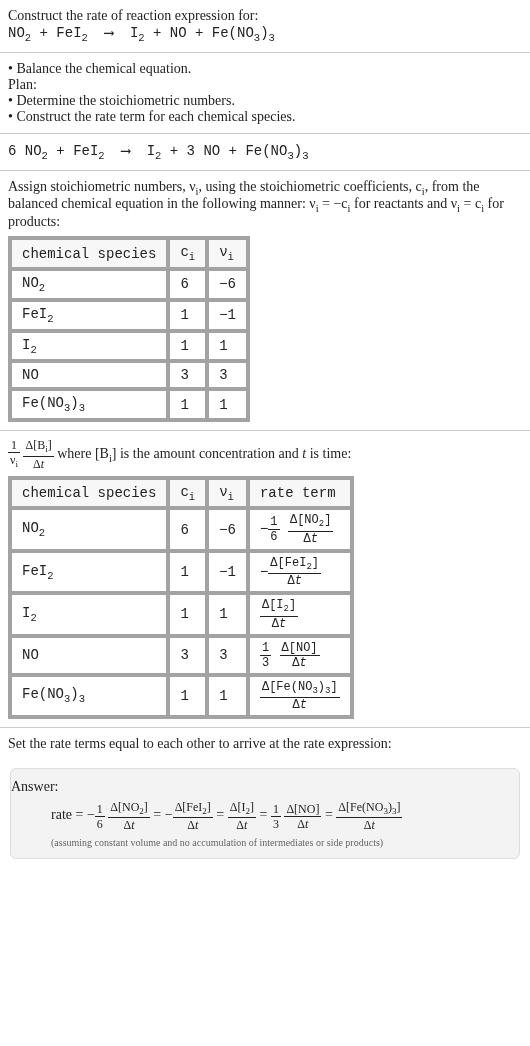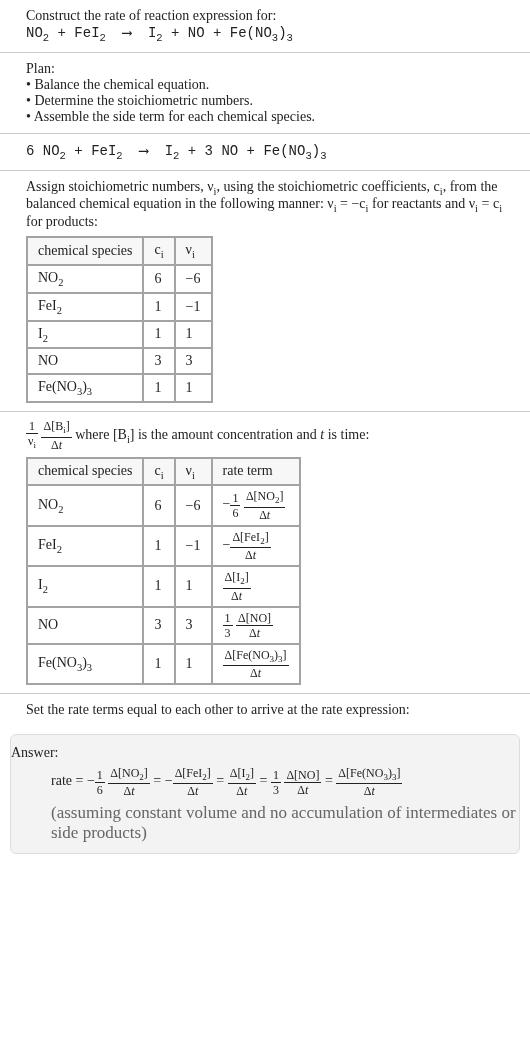--- a/index.html
+++ b/index.html
@@ -5,58 +5,59 @@
   body {
     margin: 0;
     padding: 0;
     font-family: Georgia, 'Times New Roman', serif;
     font-size: 14px;
     color: #222;
     background: #fff;
     width: 530px;
   }
   .section {
-    padding: 8px 26px;
+    padding: 8px 8px;
   }
   hr {
     border: none;
     border-top: 1px solid #ccc;
     margin: 0;
   }
   .eq {
     font-family: Liberation Mono, monospace;
   }
   sub { font-size: 0.75em; }
   table.data {
     border-collapse: collapse;
     margin-top: 6px;
   }
   table.data th, table.data td {
-    border: 2px solid #a3a3a3;
+    border: 4px solid #a3a3a3;
     padding: 4px 10px;
     text-align: left;
     font-weight: normal;
+    font-family: Liberation Mono, monospace;
   }
   table.data th {
     background: #f7f7f7;
   }
   .note {
     font-size: 12px;
     color: #555;
     margin-top: 4px;
   }
   .answer-box {
     background: #f3f3f3;
     border: 1px solid #ddd;
     border-radius: 6px;
     padding: 10px 0;
     margin: 8px 10px 12px 10px;
   }
   .answer-sub {
-    font-size: 17px;
+    font-size: 10px;
     color: #666;
     padding-left: 40px;
   }
   .frac {
     display: inline-block;
     vertical-align: middle;
     text-align: center;
     font-size: 12px;
     line-height: 1;
   }
@@ -67,24 +68,24 @@
 </head>
 <body>
 
 <div class="section">
   <div>Construct the rate of reaction expression for:</div>
   <div class="eq">NO<sub>2</sub> + FeI<sub>2</sub> &nbsp;⟶&nbsp; I<sub>2</sub> + NO + Fe(NO<sub>3</sub>)<sub>3</sub></div>
 </div>
 <hr>
 
 <div class="section">
+  <div>• <span>Balance the chemical equation.</span></div>
   <div>Plan:</div>
-  <div>• <span>Balance the chemical equation.</span></div>
   <div>• <span>Determine the stoichiometric numbers.</span></div>
-  <div>• <span>Assemble the side term for each chemical species.</span></div>
+  <div>• <span>Construct the rate term for each chemical species.</span></div>
 </div>
 <hr>
 
 <div class="section">
   <div class="eq">6 NO<sub>2</sub> + FeI<sub>2</sub> &nbsp;⟶&nbsp; I<sub>2</sub> + 3 NO + Fe(NO<sub>3</sub>)<sub>3</sub></div>
 </div>
 <hr>
 
 <div class="section">
   <div>Assign stoichiometric numbers, ν<sub>i</sub>, using the stoichiometric coefficients, c<sub>i</sub>, from the balanced chemical equation in the following manner: ν<sub>i</sub> = −c<sub>i</sub> for reactants and ν<sub>i</sub> = c<sub>i</sub> for products:</div>

